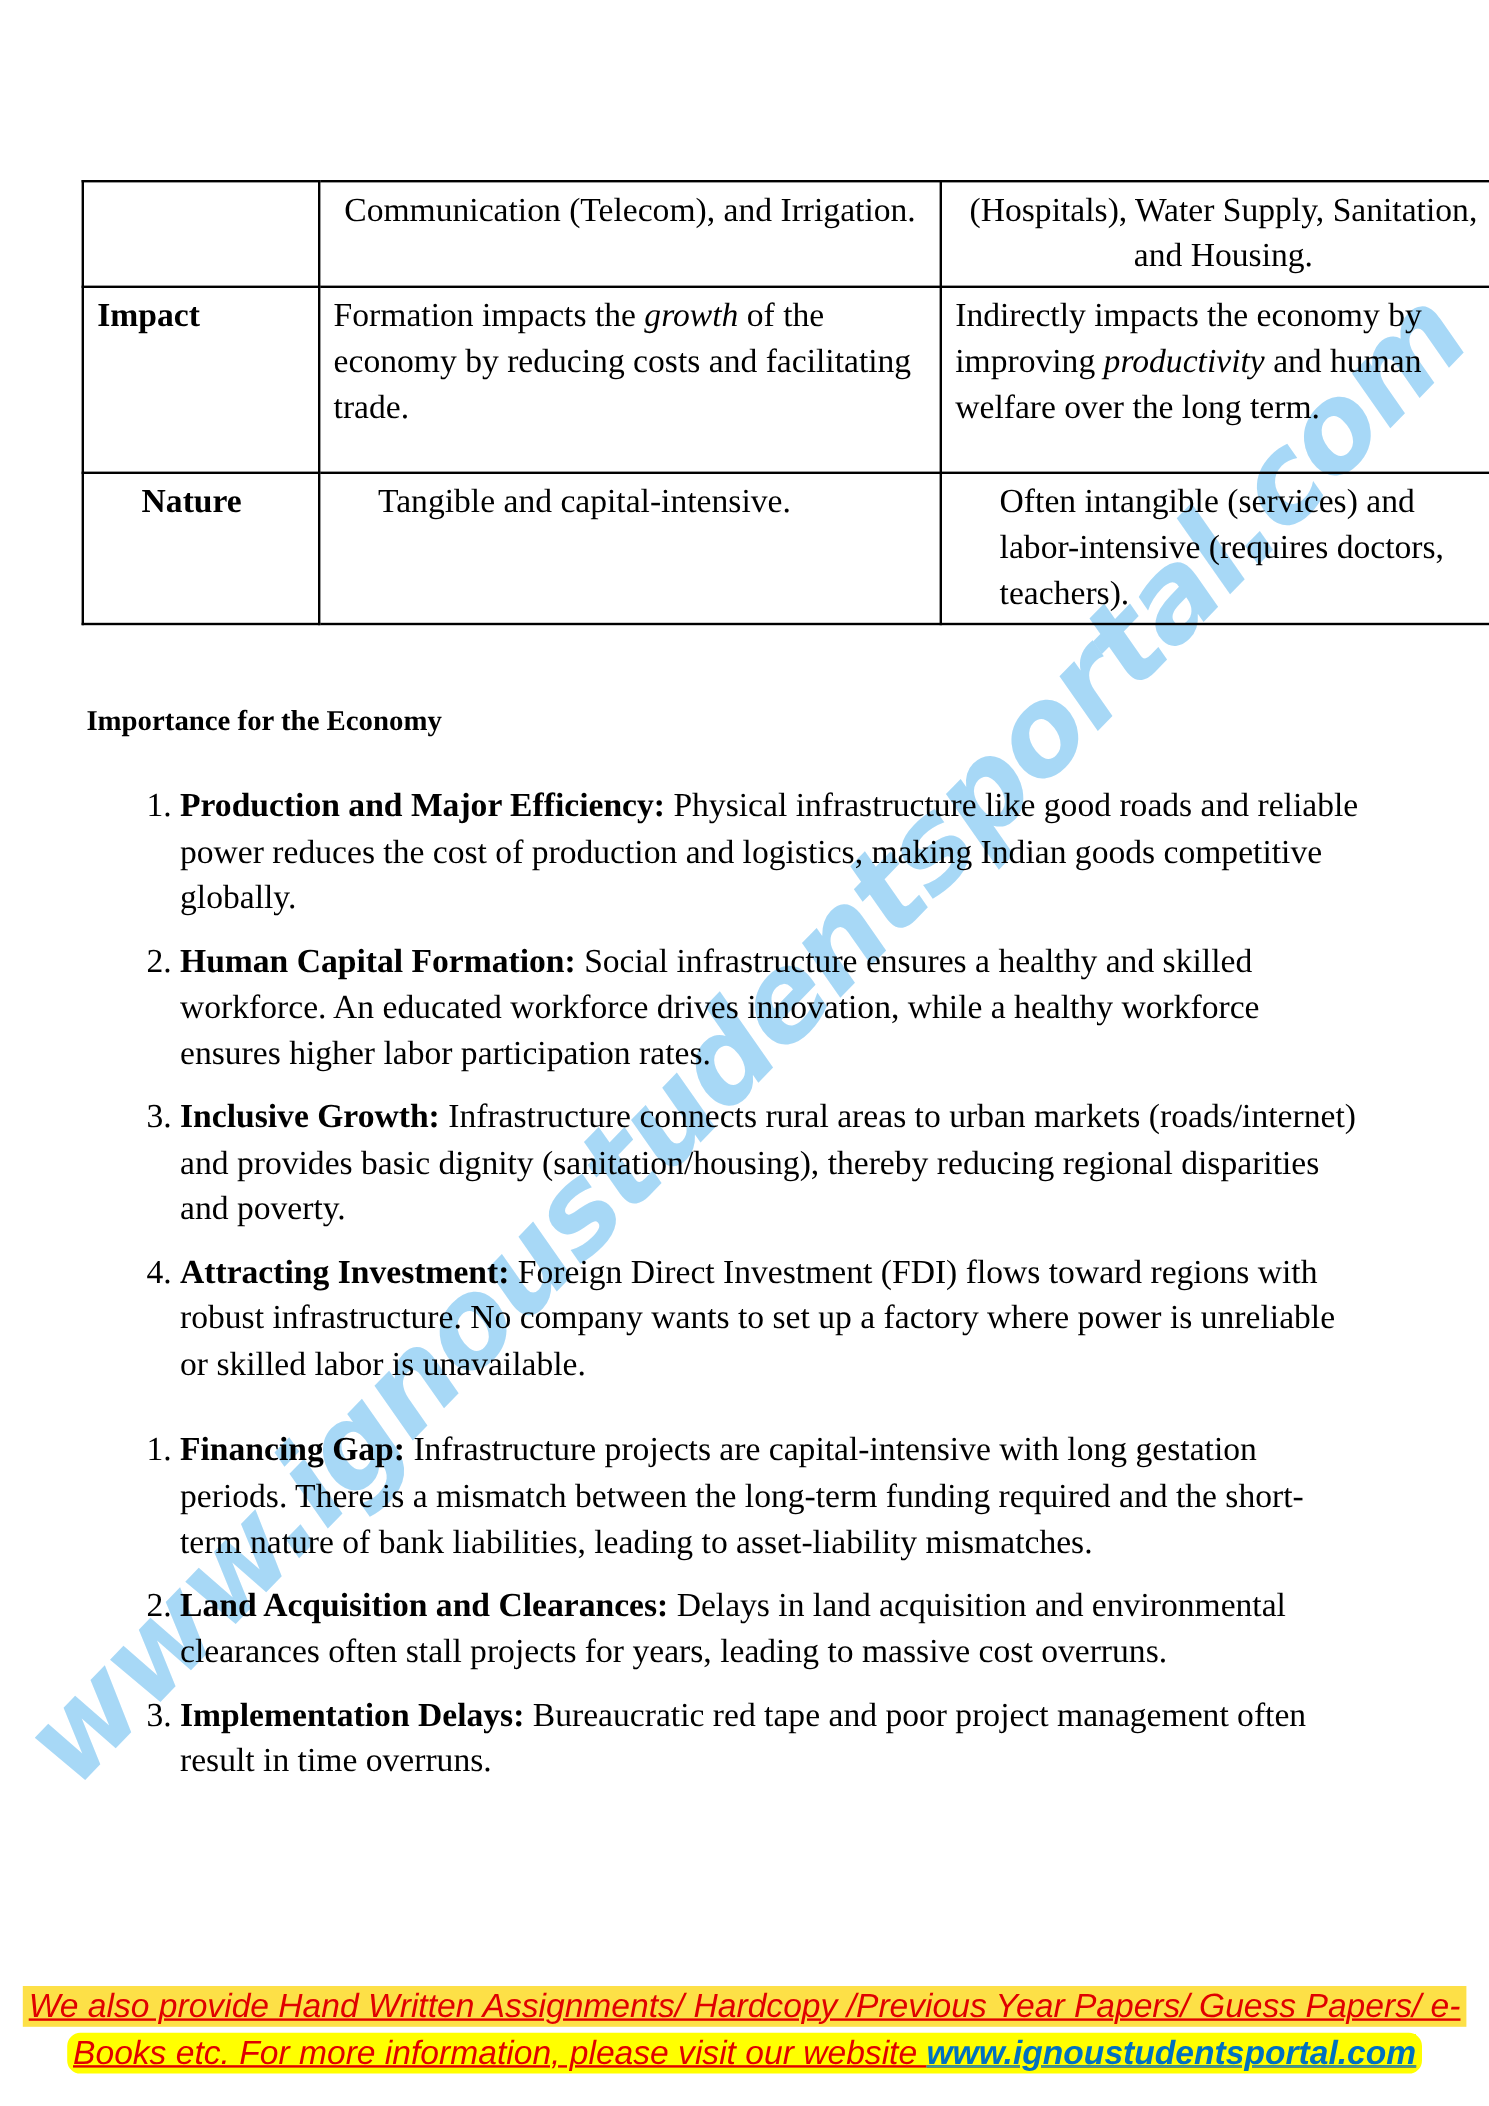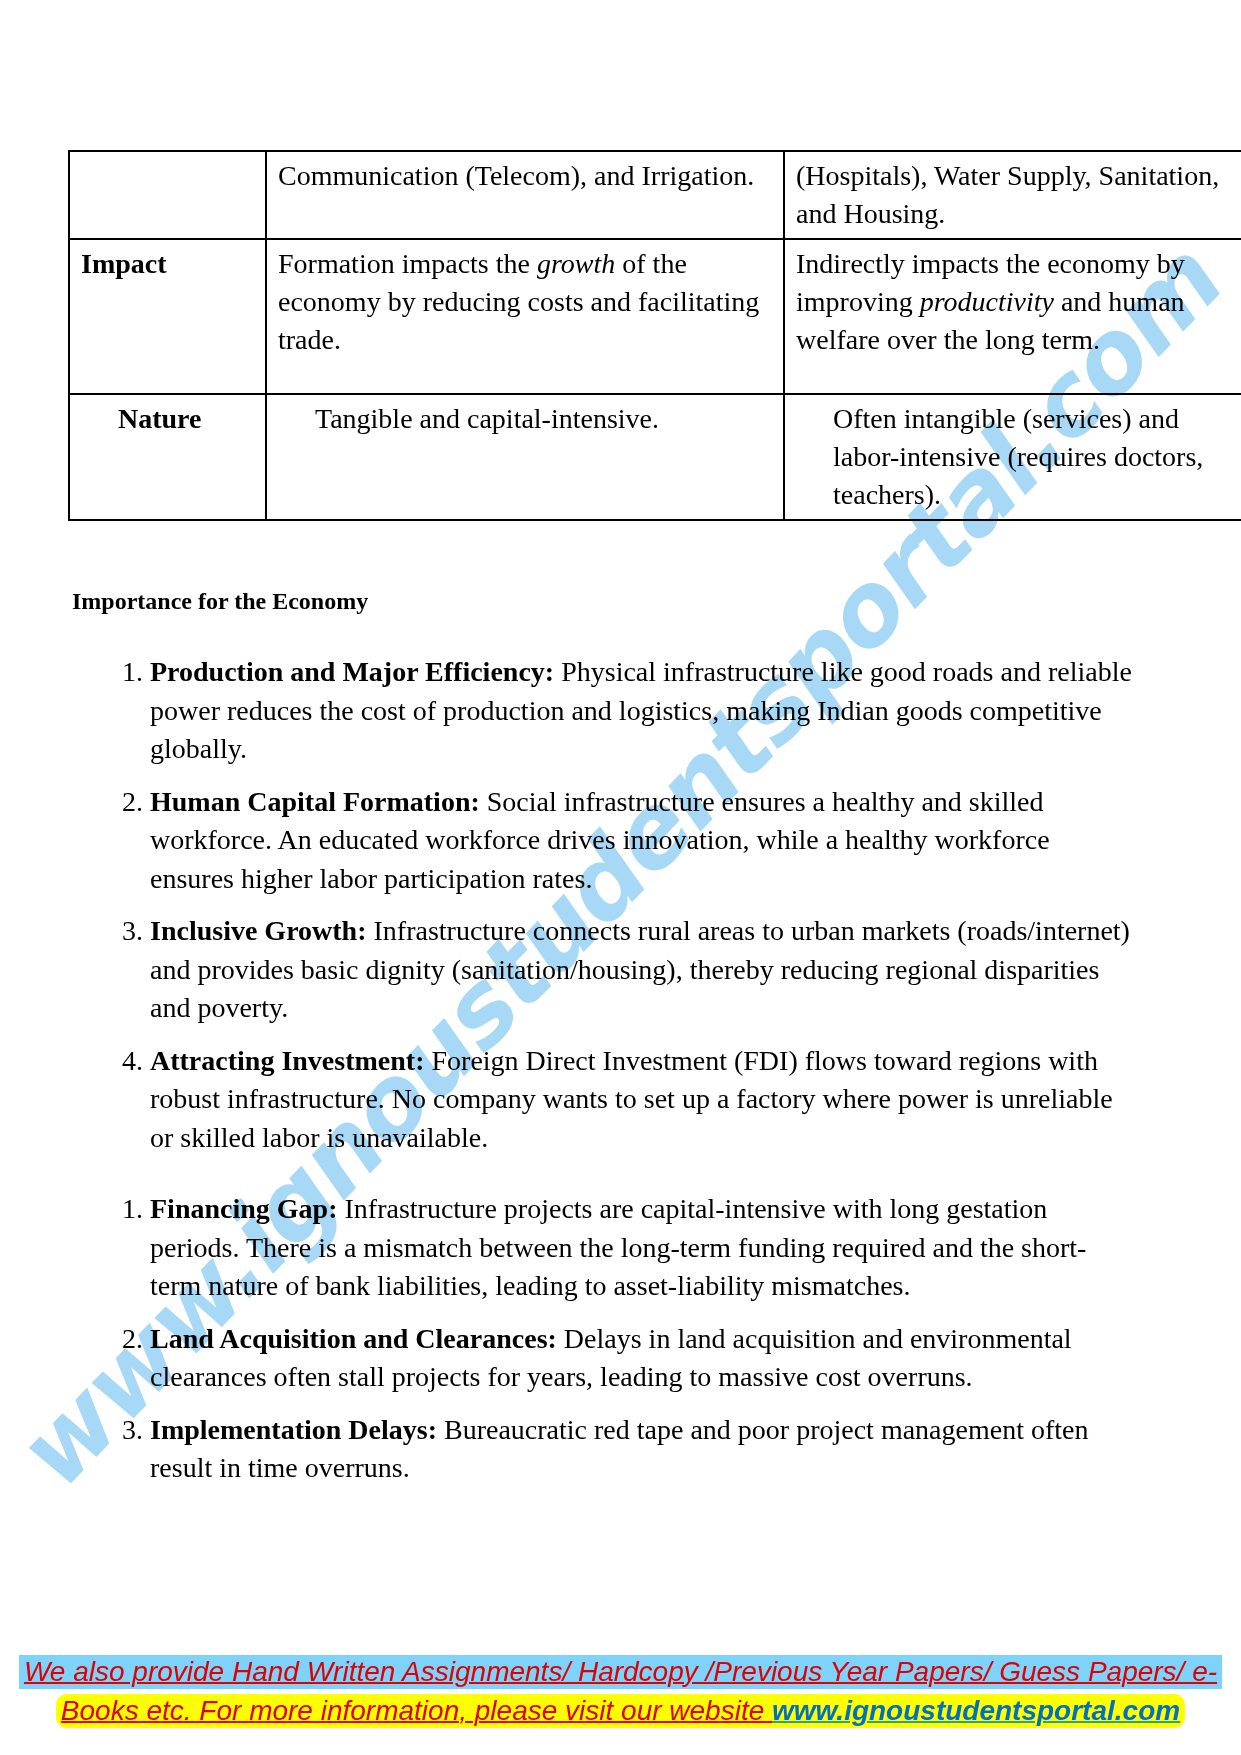--- a/index.html
+++ b/index.html
@@ -40,21 +40,21 @@
   }
   table.cmp td{
     border:2px solid #000;
     vertical-align:top;
     padding:5px 11px 5px 11px;
     overflow:hidden;
   }
   td.c1{width:173px;font-weight:bold;}
   td.c2{width:494px;}
   td.c3{width:447px;}
-  tr.r1 td{height:66px;}
+  tr.r1 td{height:66px;text-align:center;}
   tr.r2 td{height:143px;}
   tr.r3 td{height:107px;padding-left:48px;}
   h2.sec{
     font-size:24px;line-height:37px;
     font-weight:bold;
     margin:62px 0 0 4px;
   }
   h2.sec2{margin-top:10px;}
   ol.lst{
     margin:33px 0 0 0;
@@ -135,17 +135,17 @@
 
     <ol class="lst">
       <li><b>Financing Gap:</b><span> Infrastructure projects are capital-intensive with long gestation periods. There is a mismatch between the long-term funding required and the short-term nature of bank liabilities, leading to asset-liability mismatches.</span></li>
       <li><b>Land Acquisition and Clearances:</b><span> Delays in land acquisition and environmental clearances often stall projects for years, leading to massive cost overruns.</span></li>
       <li><b>Implementation Delays:</b><span> Bureaucratic red tape and poor project management often result in time overruns.</span></li>
     </ol>
 
   </div>
 
   <div class="footer">
-    <span class="hl red" id="f-line1" style="background: #7dd3fc; color: rgb(224, 0, 0);">We also provide Hand Written Assignments/ Hardcopy /Previous Year Papers/ Guess Papers/ e-</span><br>
+    <span class="hl red" id="f-line1" style="background: #fde047; color: rgb(224, 0, 0);">We also provide Hand Written Assignments/ Hardcopy /Previous Year Papers/ Guess Papers/ e-</span><br>
     <span class="hl red" id="f-line2" style="background: rgb(255, 255, 0); color: rgb(224, 0, 0); border-radius: 11px;"><span>Books etc. For more information, please visit our website </span><a class="site" id="f-link" style="color: rgb(0, 112, 192); background: rgb(255, 255, 0);">www.ignoustudentsportal.com</a></span>
   </div>
 
 </div>
 
 </body></html>

